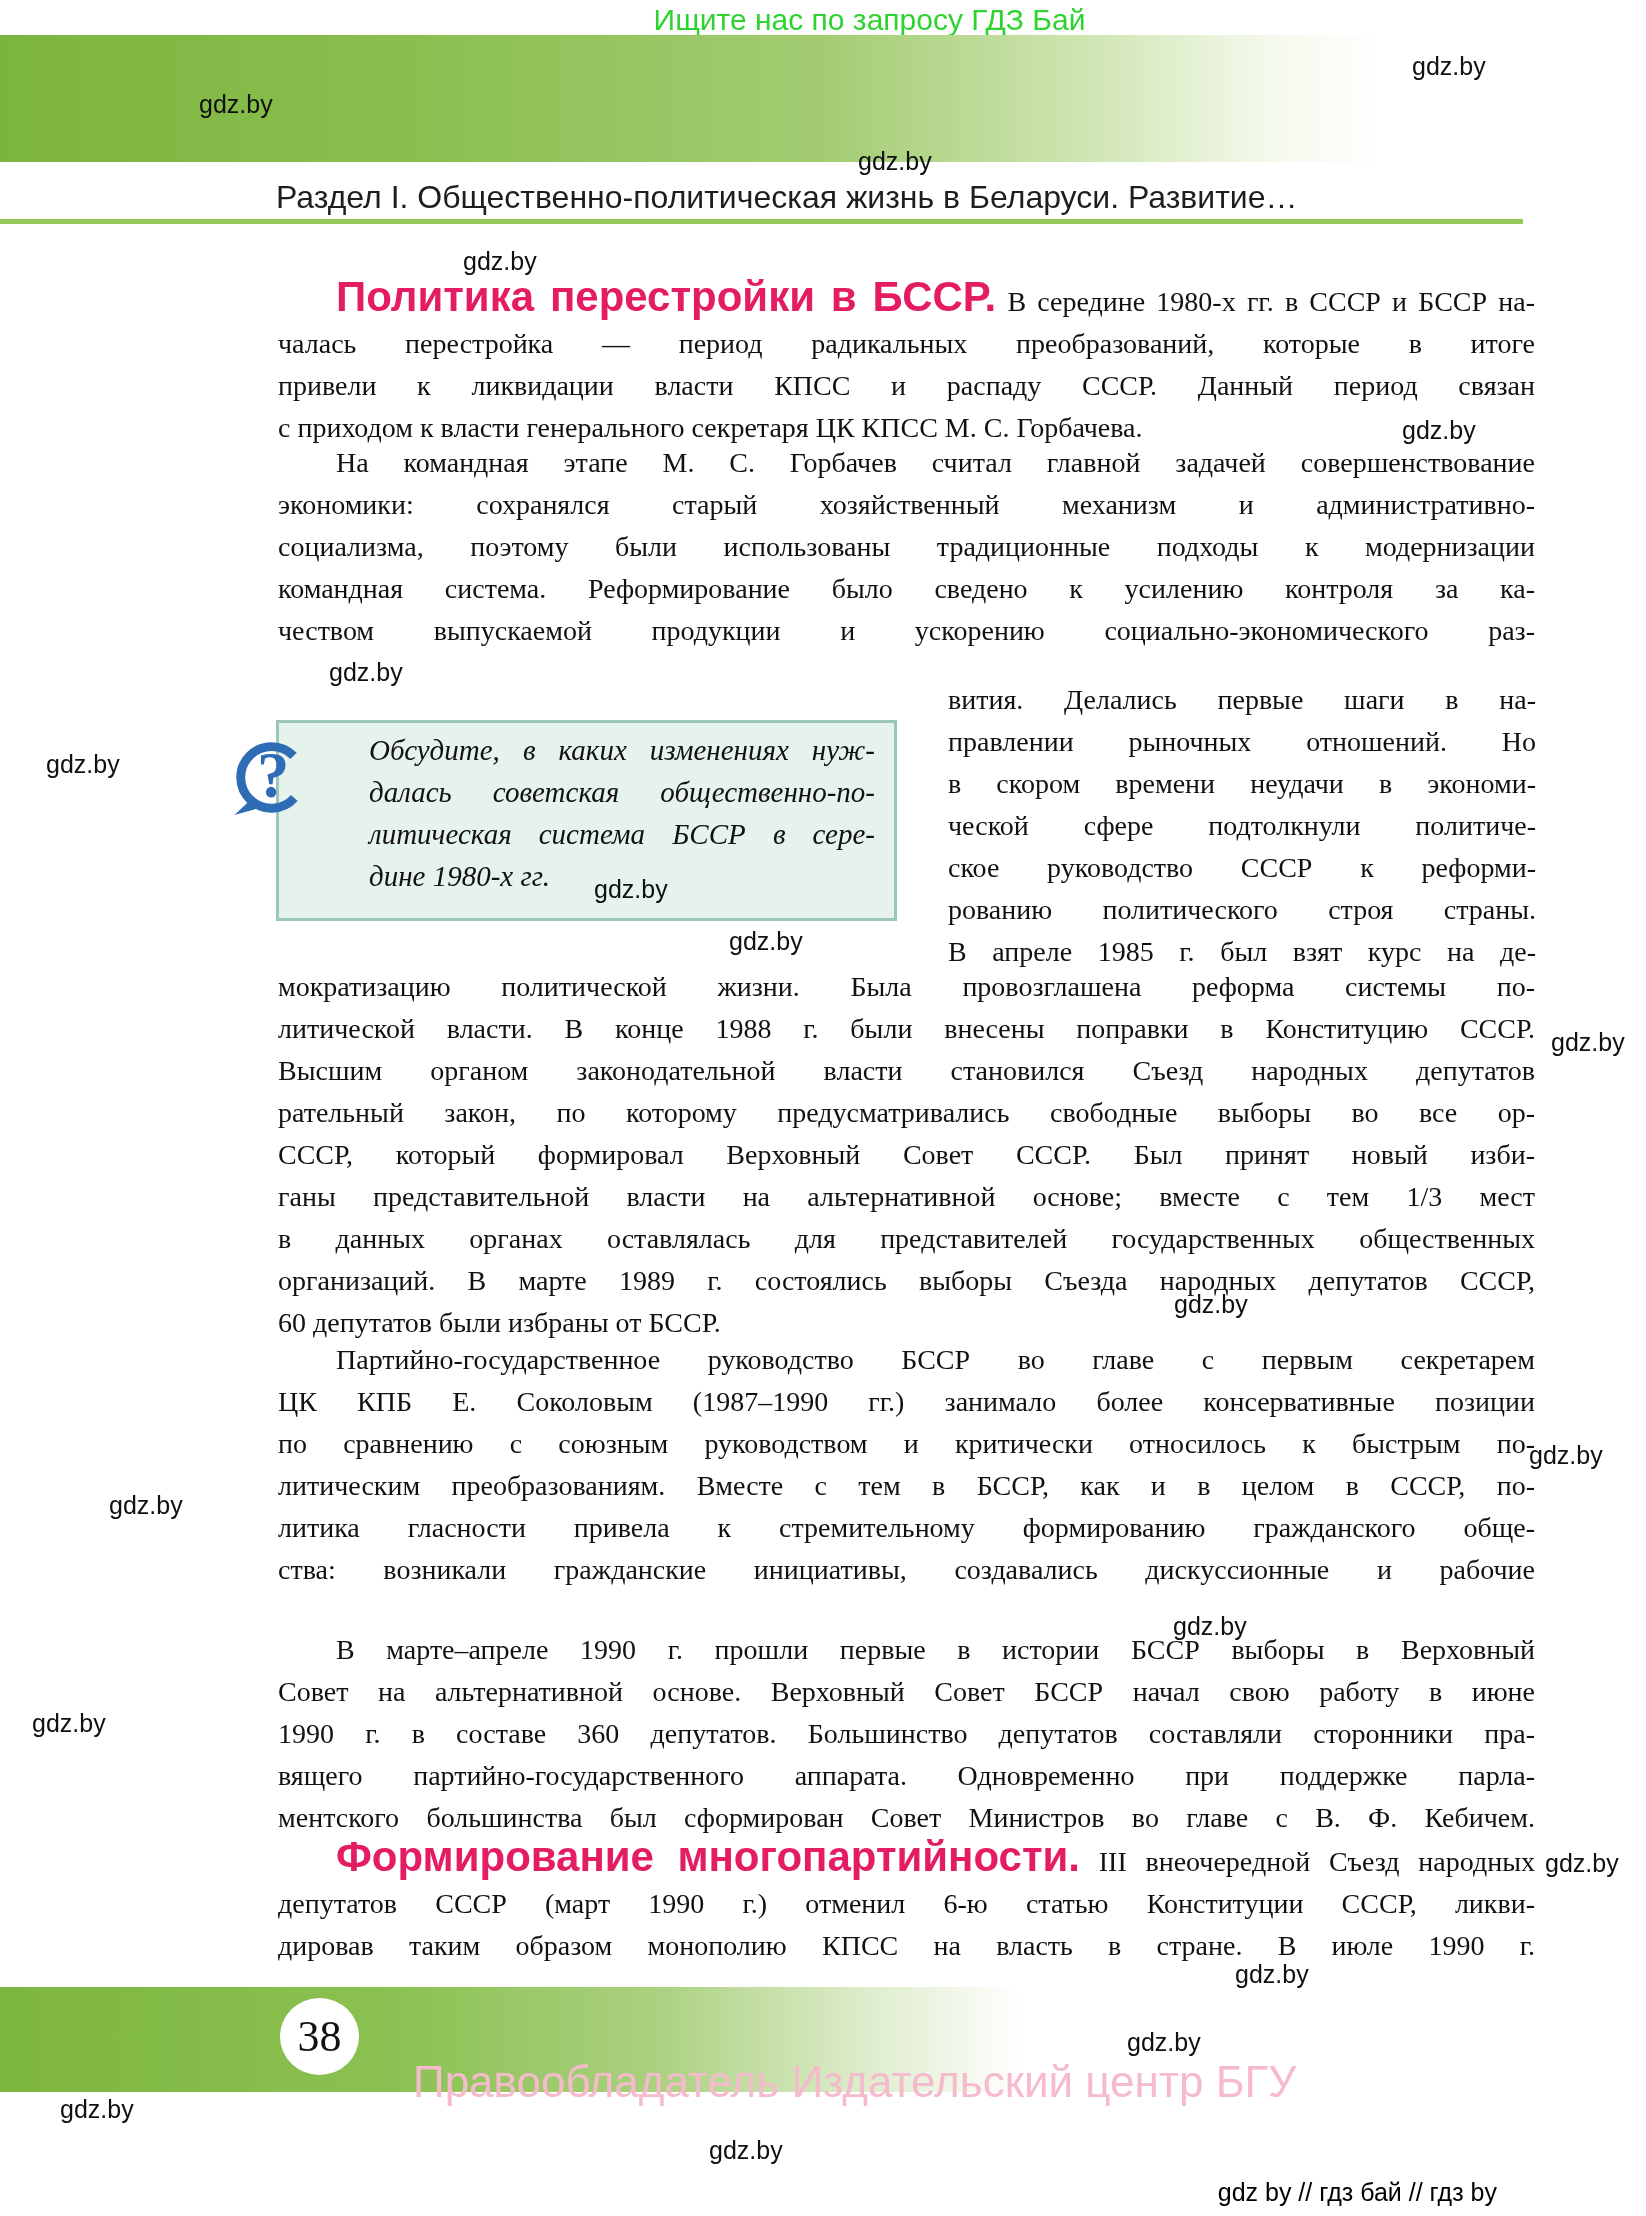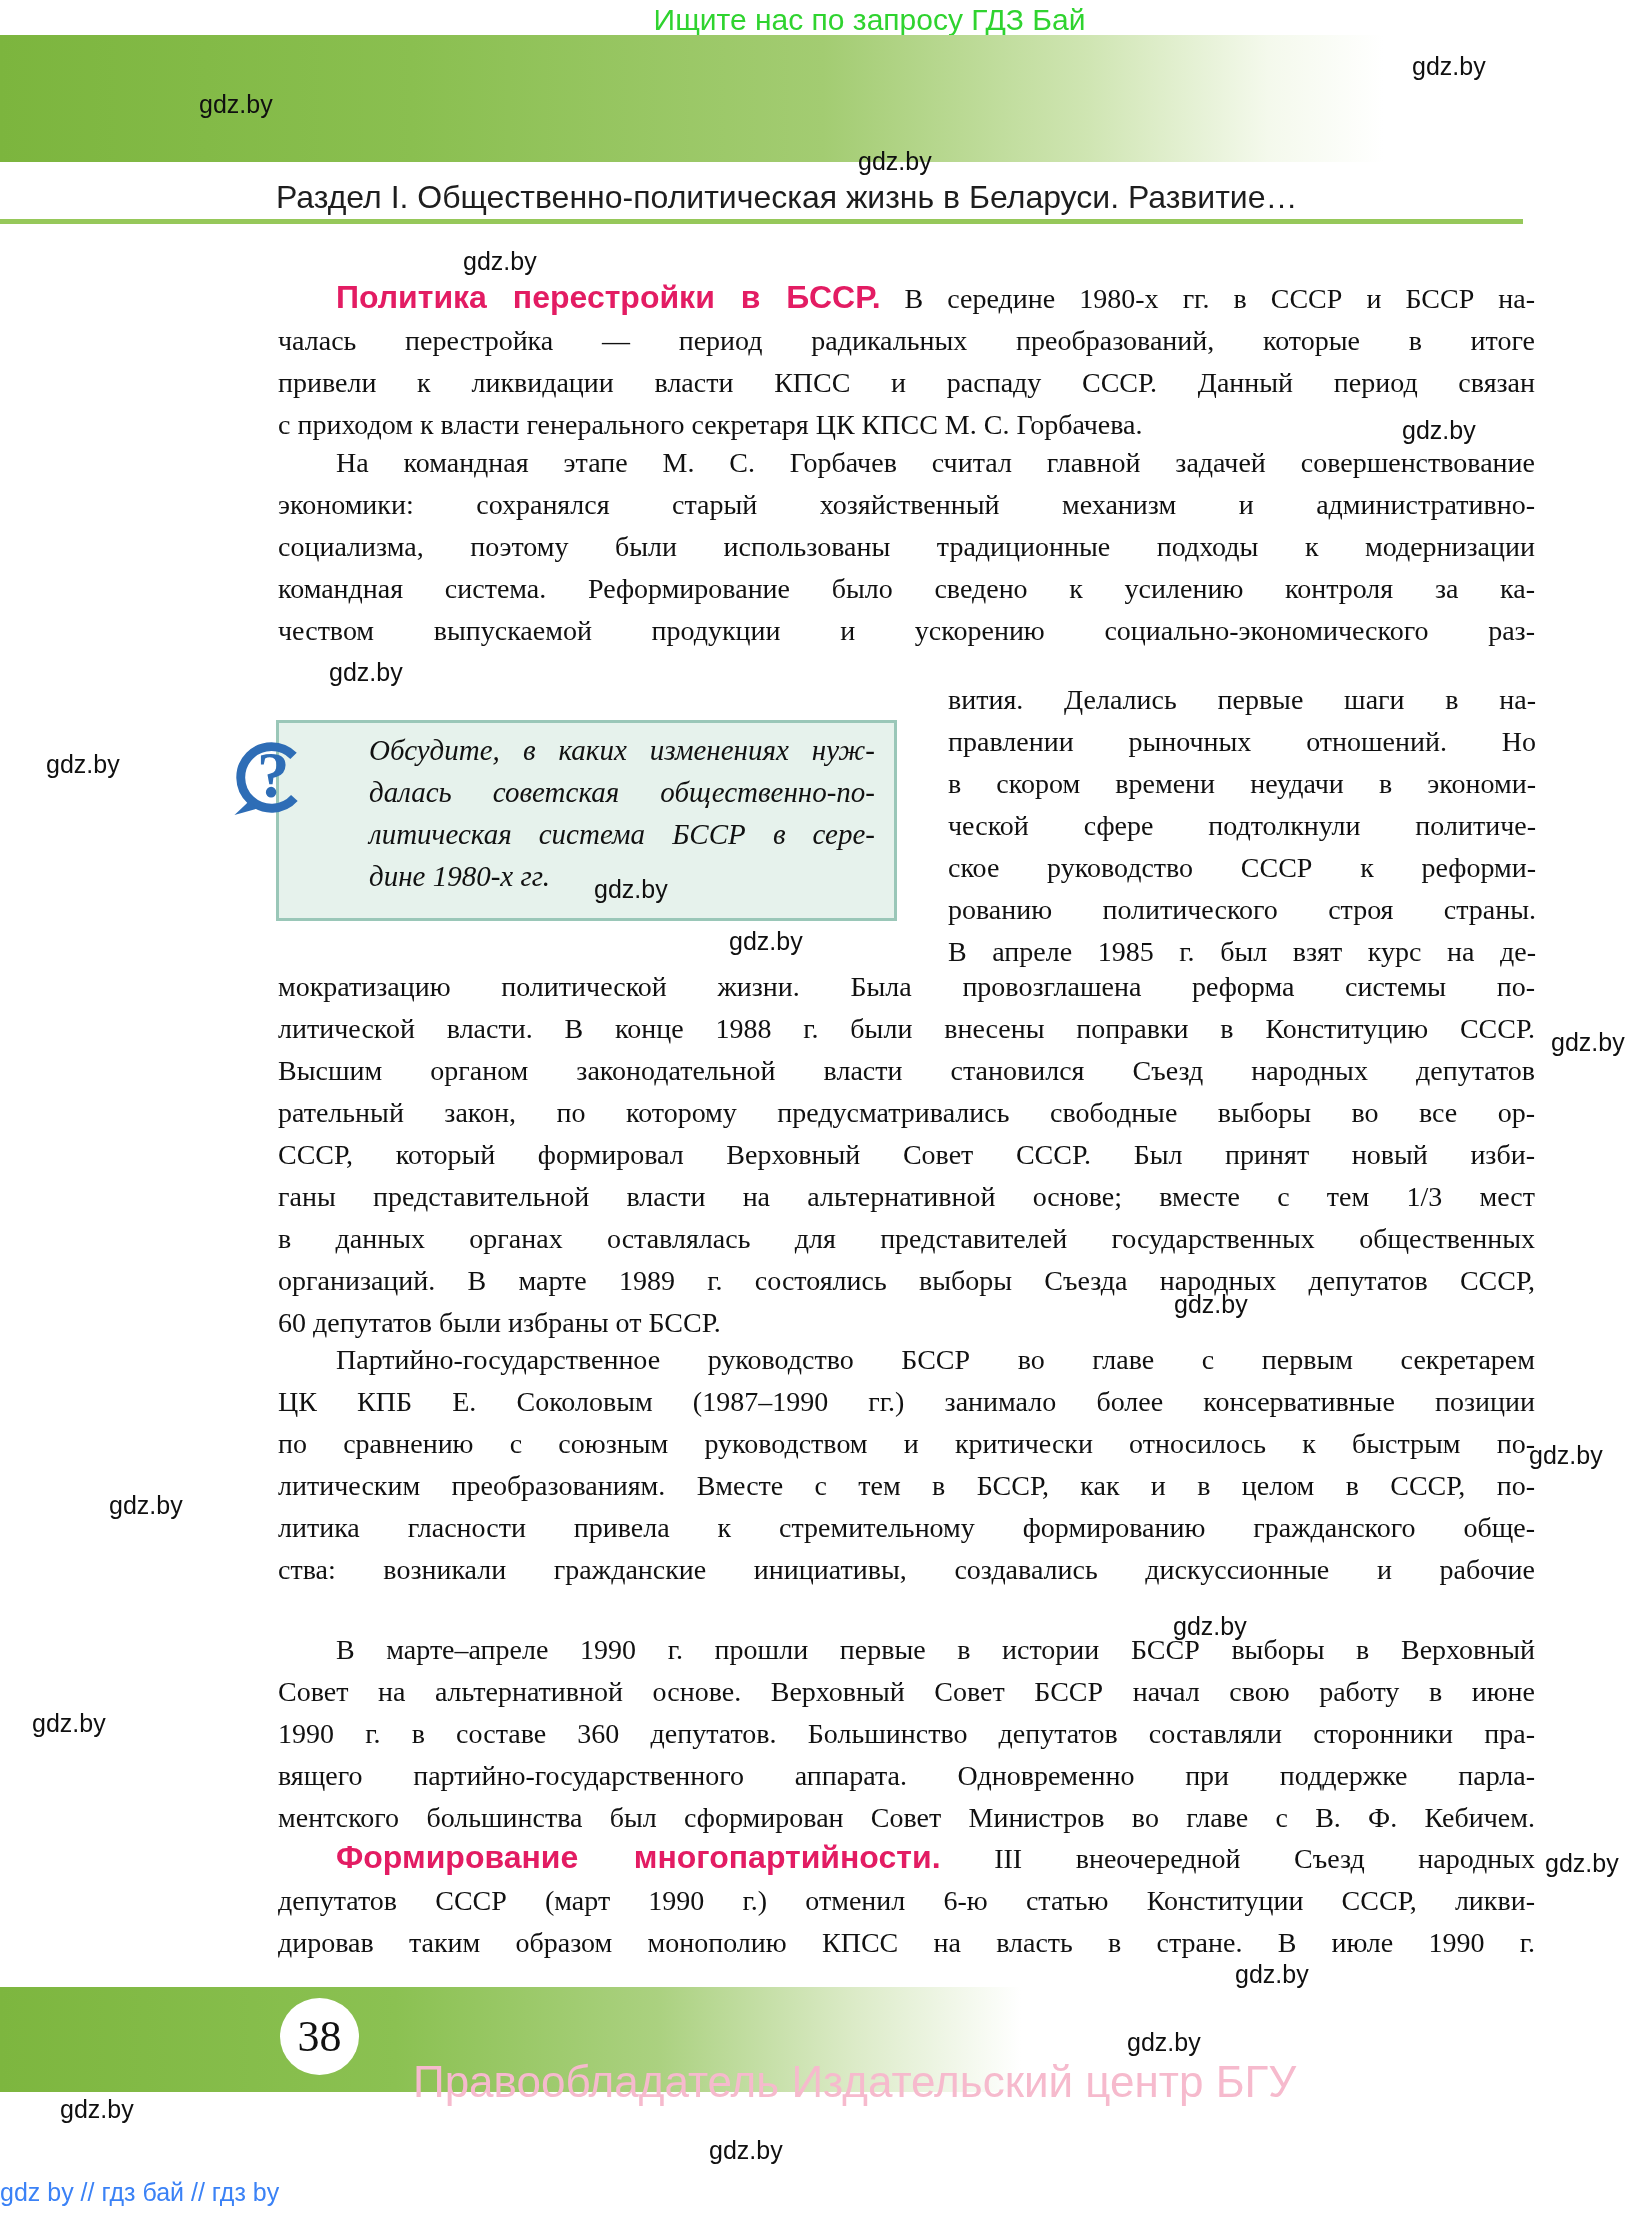--- a/index.html
+++ b/index.html
@@ -18,37 +18,37 @@
   
   #htitle{position:absolute;left:276px;top:179px;font-family:"Liberation Sans","DejaVu Sans",sans-serif;
     font-size:32px;color:#1e1e1e;white-space:nowrap;}
   #hrule{position:absolute;left:0;top:219px;width:1523px;height:4.8px;background:#96c85a;}
   
   .col{position:absolute;left:278px;width:1257px;font-size:28px;line-height:42px;}
   .ln{text-align:justify;text-align-last:justify;}
   .ln.last{text-align-last:left;}
   .ln.ind{text-indent:58px;}
   .mh{font-family:"Liberation Sans","DejaVu Sans",sans-serif;font-weight:bold;
-      font-size:32px;color:#e31c63;}
+      font-size:42px;color:#e31c63;}
   #rightcol{position:absolute;left:948px;top:679px;width:588px;font-size:28px;line-height:42px;}
   
   #qbox{position:absolute;left:276px;top:720px;width:621px;height:201px;box-sizing:border-box;
     background:#e6f2ec;border:3.2px solid #9ac7b8;}
   #qbox .txt{position:absolute;left:90px;top:6.4px;width:506px;font-size:29px;line-height:42px;font-style:italic;}
   #qicon{position:absolute;left:232px;top:735px;width:81px;height:84px;}
   
   .wm{position:absolute;font-family:"Liberation Sans","DejaVu Sans",sans-serif;
       font-size:25px;color:#101010;white-space:nowrap;}
   
   #pagenum{position:absolute;left:280px;top:1998px;width:79px;height:77px;background:#ffffff;
     border-radius:50%;text-align:center;line-height:77px;font-size:44px;color:#111;}
   #copyright{position:absolute;left:413px;top:2057px;font-family:"Liberation Sans","DejaVu Sans",sans-serif;
     font-size:44px;color:#f6bacd;white-space:nowrap;}
-  #blinks{position:absolute;left:0;top:2178px;width:1497px;text-align:left;
-    font-family:"Liberation Sans","DejaVu Sans",sans-serif;font-size:25px;color:#3b82f6;}
+  #blinks{position:absolute;left:0;top:2178px;width:1497px;text-align:right;
+    font-family:"Liberation Sans","DejaVu Sans",sans-serif;font-size:25px;color:#000000;}
 </style>
 </head>
 <body>
 
 <div id="page">
 
   <div id="banner">Ищите нас по запросу ГДЗ Бай</div>
 
   <div id="topbar"></div>
 

